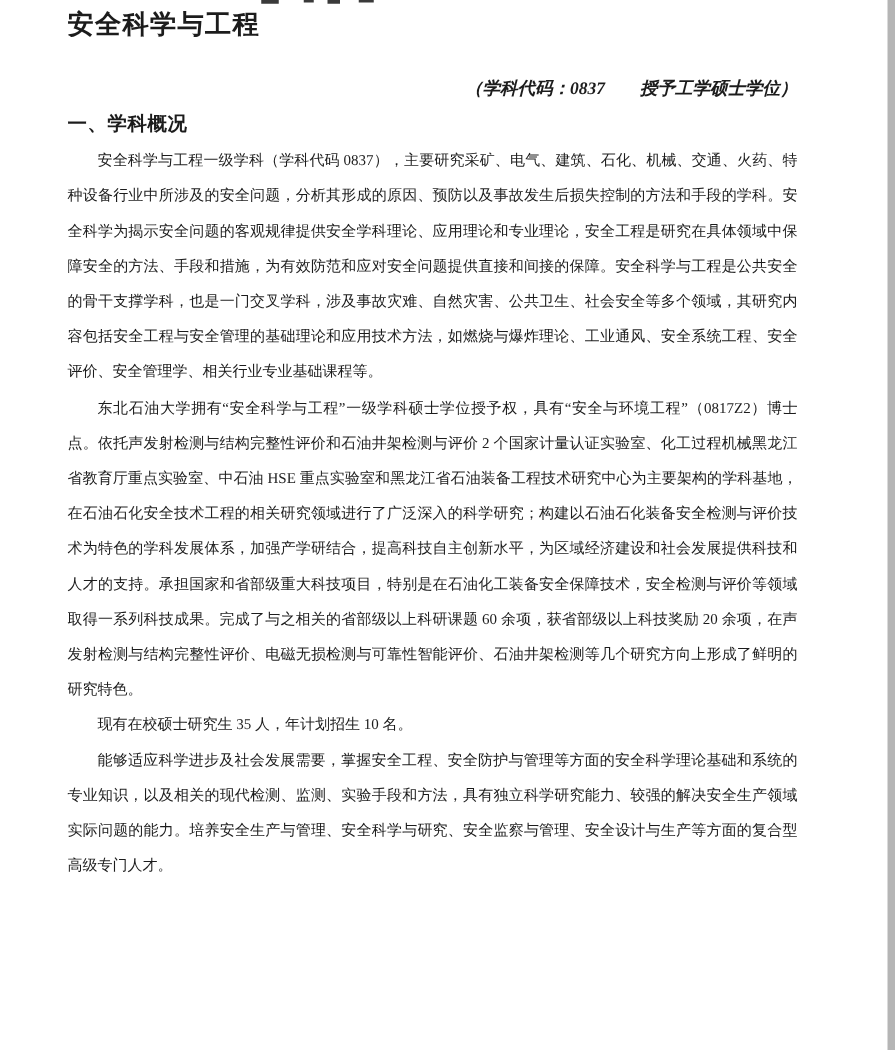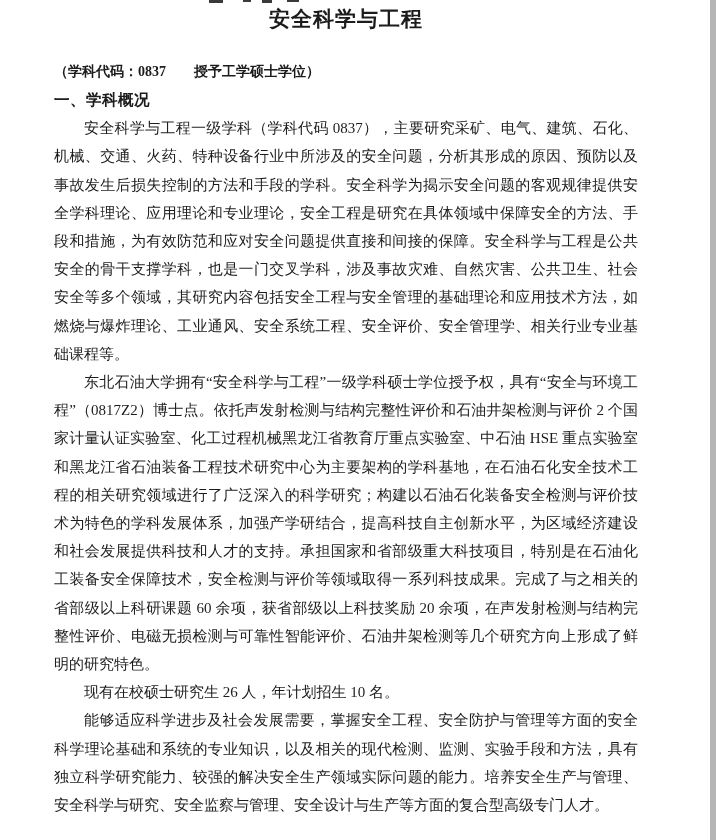--- a/index.html
+++ b/index.html
@@ -16,46 +16,47 @@
     color: #1c1c1c;
   }
   .doc {
     position: absolute;
     left: 54px;
     top: 0;
     width: 584px;
   }
   .doc-title {
     margin: 4px 0 0 0;
-    text-align: center;
+    text-align: left;
     font-size: 21px;
     font-weight: bold;
     line-height: 30px;
     letter-spacing: 1px;
   }
   .doc-subtitle {
     margin: 28px 0 0 0;
-    text-align: left;
+    text-align: right;
     font-size: 14px;
     font-weight: 600;
     line-height: 20px;
+    font-style: italic;
   }
   .sec-heading {
     margin: 0;
     font-size: 15.5px;
     font-weight: bold;
     line-height: 28.2px;
     letter-spacing: 0.5px;
   }
   .sec-heading.first {
     margin-top: 4px;
   }
   .doc p.body-para {
     margin: 0;
-    font-size: 15px;
+    font-size: 12px;
     line-height: 28.2px;
     text-indent: 2em;
     text-align: justify;
     text-justify: inter-ideograph;
   }
   .scrollbar-track {
     position: absolute;
     top: 0;
     right: 0;
     width: 6px;
@@ -81,21 +82,21 @@
   <h1 class="doc-title">安全科学与工程</h1>
 
   <div class="doc-subtitle">（学科代码：0837　　授予工学硕士学位）</div>
 
   <h2 class="sec-heading first">一、学科概况</h2>
 
   <p class="body-para">安全科学与工程一级学科（学科代码 0837），主要研究采矿、电气、建筑、石化、机械、交通、火药、特种设备行业中所涉及的安全问题，分析其形成的原因、预防以及事故发生后损失控制的方法和手段的学科。安全科学为揭示安全问题的客观规律提供安全学科理论、应用理论和专业理论，安全工程是研究在具体领域中保障安全的方法、手段和措施，为有效防范和应对安全问题提供直接和间接的保障。安全科学与工程是公共安全的骨干支撑学科，也是一门交叉学科，涉及事故灾难、自然灾害、公共卫生、社会安全等多个领域，其研究内容包括安全工程与安全管理的基础理论和应用技术方法，如燃烧与爆炸理论、工业通风、安全系统工程、安全评价、安全管理学、相关行业专业基础课程等。</p>
 
   <p class="body-para">东北石油大学拥有“安全科学与工程”一级学科硕士学位授予权，具有“安全与环境工程”（0817Z2）博士点。依托声发射检测与结构完整性评价和石油井架检测与评价 2 个国家计量认证实验室、化工过程机械黑龙江省教育厅重点实验室、中石油 HSE 重点实验室和黑龙江省石油装备工程技术研究中心为主要架构的学科基地，在石油石化安全技术工程的相关研究领域进行了广泛深入的科学研究；构建以石油石化装备安全检测与评价技术为特色的学科发展体系，加强产学研结合，提高科技自主创新水平，为区域经济建设和社会发展提供科技和人才的支持。承担国家和省部级重大科技项目，特别是在石油化工装备安全保障技术，安全检测与评价等领域取得一系列科技成果。完成了与之相关的省部级以上科研课题 60 余项，获省部级以上科技奖励 20 余项，在声发射检测与结构完整性评价、电磁无损检测与可靠性智能评价、石油井架检测等几个研究方向上形成了鲜明的研究特色。</p>
 
-  <p class="body-para">现有在校硕士研究生 26 人，年计划招生 10 名。</p>
+  <p class="body-para">现有在校硕士研究生 35 人，年计划招生 10 名。</p>
 
 
   <p class="body-para">能够适应科学进步及社会发展需要，掌握安全工程、安全防护与管理等方面的安全科学理论基础和系统的专业知识，以及相关的现代检测、监测、实验手段和方法，具有独立科学研究能力、较强的解决安全生产领域实际问题的能力。培养安全生产与管理、安全科学与研究、安全监察与管理、安全设计与生产等方面的复合型高级专门人才。</p>
 
 </div>
 
 <div class="top-artifact ta1"></div>
 <div class="top-artifact ta2"></div>
 <div class="top-artifact ta3"></div>
 <div class="top-artifact ta4"></div>

